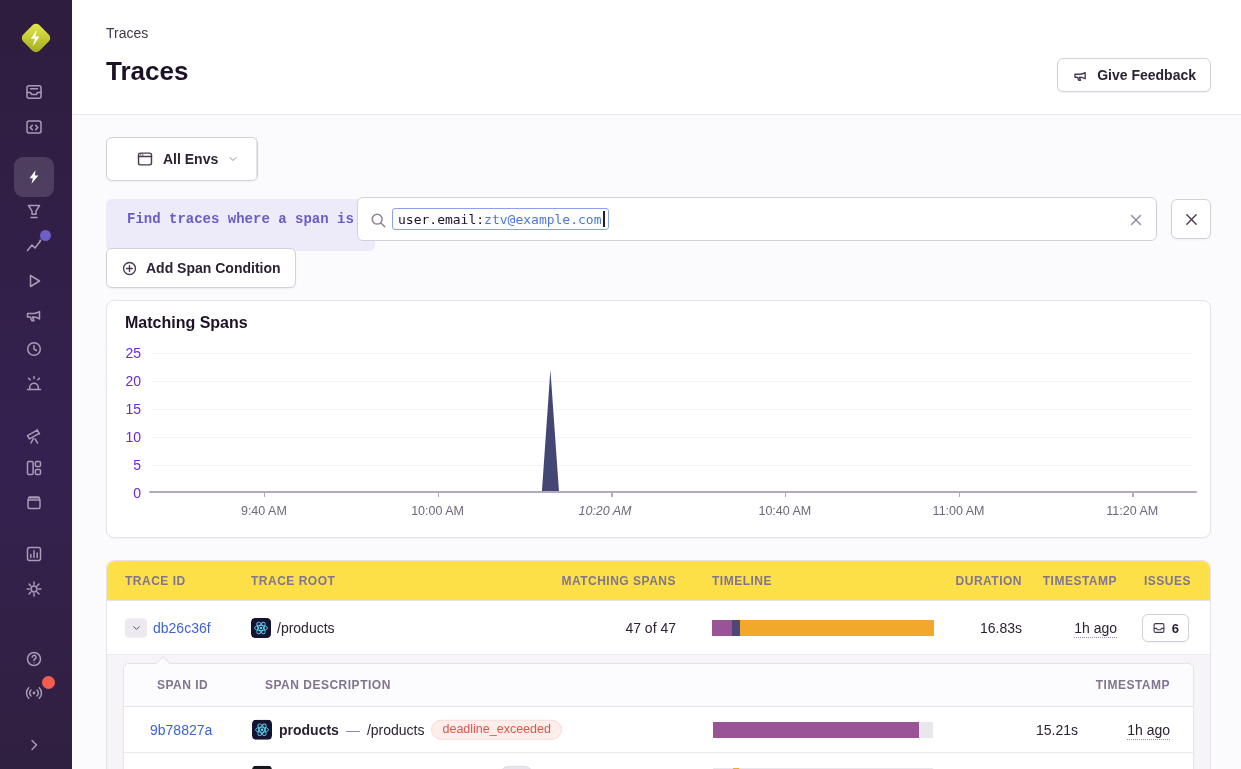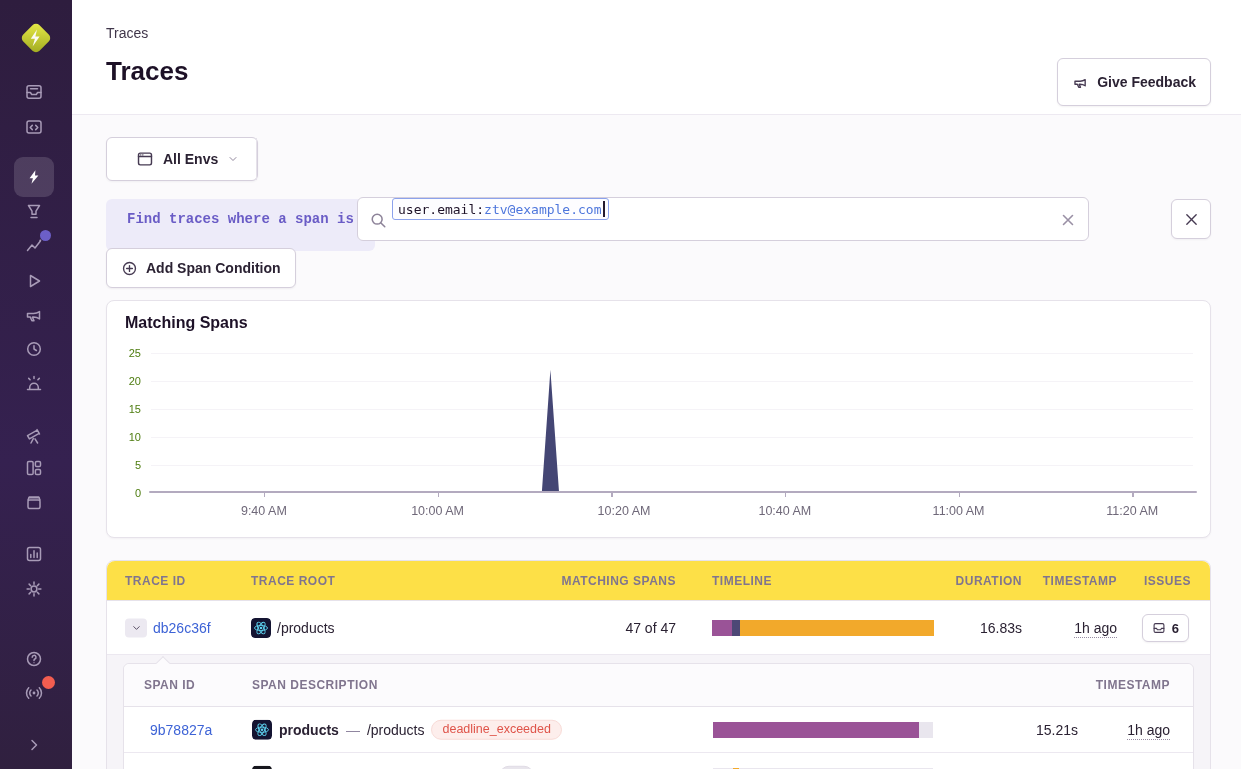--- a/index.html
+++ b/index.html
@@ -18,53 +18,53 @@
   .dot-purple { left:40px; top:230px; width:11px; height:11px; background:#6C5FC7; }
   .dot-red { left:42px; top:676px; width:13px; height:13px; background:#F35D50; }
 
   
   .topbar { position:absolute; left:72px; top:0; right:0; height:115px; background:#fff; border-bottom:1px solid #EDE9F1; }
   .breadcrumb { position:absolute; left:34px; top:25px; font-size:14px; color:#40364A; cursor:pointer; }
   .page-title { position:absolute; left:34px; top:56px; font-size:26px; font-weight:bold; color:#1D1127; }
   .btn { display:inline-flex; align-items:center; gap:8px; background:#fff; border:1px solid #D5CFDC;
     border-radius:6px; font-weight:bold; font-size:14px; color:#2B2233; cursor:pointer;
     box-shadow:0 1px 2px rgba(43,34,51,0.06); }
-  .feedback-btn { position:absolute; right:30px; top:58px; height:48px; padding:0 14px; }
+  .feedback-btn { position:absolute; right:30px; top:58px; height:34px; padding:0 14px; }
 
   .content { position:absolute; left:72px; top:116px; right:0; bottom:0; }
 
   
   .filter-bar { position:absolute; left:34px; top:21px; height:44px; display:inline-flex; align-items:stretch;
     background:#fff; border:1px solid #D5CFDC; border-radius:6px; box-shadow:0 1px 2px rgba(43,34,51,0.05);padding-left:12px; }
   .filter-seg { display:flex; align-items:center; gap:9px; padding:0 17px; font-weight:bold; font-size:14px; color:#2B2233; cursor:pointer; }
   .filter-div { width:1px; background:#E6E2EA; }
 
   
   .cond-label { position:absolute; left:34px; top:83px; height:52px; line-height:40px; padding:0 21px;
     background:#EDEBF9; border-radius:6px; color:#6A5CC6; font-weight:bold; font-size:14px;font-family:Liberation Mono, monospace; }
-  .search-box { position:absolute; left:285px; top:81px; width:732px; height:44px; background:#fff;
-    border:1px solid #D5CFDC; border-radius:6px; display:flex; align-items:flex-start; padding:0 34px 0 34px; cursor:text; }
+  .search-box { position:absolute; left:285px; top:81px; width:800px; height:44px; background:#fff;
+    border:1px solid #D5CFDC; border-radius:6px; display:flex; align-items:center; padding:0 34px 0 34px; cursor:text; }
   .search-glass { position:absolute; left:11px; top:13px; }
   .token { display:inline-flex; align-items:center; border:1px solid #8CA2EC; background:#FDFDFF; border-radius:3px;
     padding:2px 3px 2px 5px; font-family:"DejaVu Sans Mono", monospace; font-size:13px; }
   .token .tkey { color:#1D1127; }
   .token .tval { color:#4D76DC; }
   .token .caret { display:inline-block; width:2px; height:16px; background:#241A2E; margin-left:1px; }
   .clear-x { position:absolute; right:10px; top:12px; width:20px; height:20px; cursor:pointer; }
   .close-btn { position:absolute; left:1099px; top:83px; width:40px; height:40px; background:#fff;
     border:1px solid #D5CFDC; border-radius:6px; display:flex; align-items:center; justify-content:center;
     cursor:pointer; box-shadow:0 1px 2px rgba(43,34,51,0.05); }
   .add-cond-btn { position:absolute; left:34px; top:132px; height:40px; padding:0 14px; }
 
   
   .chart-card { position:absolute; left:34px; top:184px; width:1105px; height:238px; background:#fff;
     border:1px solid #E6E2EA; border-radius:8px; box-shadow:0 1px 2px rgba(43,34,51,0.04); }
   .chart-title { position:absolute; left:18px; top:13px; font-size:16px; font-weight:bold; color:#1D1127; }
   .chart-ylabels { position:absolute; left:0; top:52px; width:34px; height:140px; }
-  .chart-ylabels div { position:absolute; right:0; width:34px; text-align:right; font-size:11px; color:#4d7c0f; line-height:16px; }
+  .chart-ylabels div { position:absolute; right:0; width:34px; text-align:right; font-size:14px; color:#6d28d9; line-height:16px; }
   .chart-area { position:absolute; left:44px; top:52px; width:1042px; height:140px; }
   .gridline { position:absolute; left:0; width:100%; height:1px; background:#F5F3F7; }
   .chart-axis { position:absolute; left:42px; top:190px; width:1048px; height:2px; background:#B3AABF; border-radius:1px; }
   .chart-xlabels { position:absolute; left:44px; top:200px; width:1042px; height:22px; }
   .chart-xlabels .xl { position:absolute; transform:translateX(-50%); font-size:12.5px; color:#6F6879; line-height:20px; white-space:nowrap; }
   .chart-xlabels .tick { position:absolute; top:-8px; width:1.5px; height:4px; background:#B3AABF; }
 
   
   .table-card { position:absolute; left:34px; top:444px; width:1105px; height:260px; background:#fff;
     border:1px solid #E6E2EA; border-radius:8px 8px 0 0; }
@@ -79,21 +79,21 @@
   .timeline { position:absolute; left:605px; top:19px; width:222px; height:16px; display:flex; }
   .dotted-link { cursor:pointer; border-bottom:1px dotted #978CA3; padding-bottom:1px; }
   .issues-btn { position:absolute; right:21px; top:13px; height:28px; padding:0 9px; gap:6px; font-size:13px; }
 
   
   .nested-wrap { position:relative; background:#F6F4F8; padding:8px 16px 16px 16px; height:166px; }
   .nested-table { position:relative; background:#fff; border:1px solid #E6E2EA; border-radius:6px 6px 0 0; height:142px; }
   .notch { position:absolute; left:34px; top:-6px; width:10px; height:10px; background:#FCFBFD;
     border-left:1px solid #E6E2EA; border-top:1px solid #E6E2EA; transform:rotate(45deg); }
   .n-header { position:relative; height:43px; border-bottom:1px solid #E6E2EA; background:#FCFBFD; border-radius:6px 6px 0 0; }
-  .n-header .th { line-height:43px; }
+  .n-header .th { line-height:43px;margin-left:13px; }
   .n-row { position:relative; height:46px; border-bottom:1px solid #ECE8F0; }
   .desc-cell { position:absolute; left:128px; top:50%; transform:translateY(-50%); display:flex; align-items:center; gap:7px; font-size:14px; }
   .op { font-weight:bold; color:#2B2233; }
   .sep { color:#9086A0; }
   .badge { font-size:12.5px; padding:2.5px 10px 3.5px; border-radius:20px; line-height:1; }
   .badge-error { background:#FDEEEC; color:#DF5349; border:1px solid #F8DBD7; }
   .badge-ok { background:#E8E5EC; color:#655F6D; border:1px solid #E0DCE5; }
   .span-bar { position:absolute; left:589px; top:15px; width:220px; height:16px; background:#E9E6EE; overflow:hidden; }
   .bar-fill { position:absolute; top:0; bottom:0; }
 
@@ -303,21 +303,21 @@
             <polygon points="0.0,140.0 390.8,140.0 399.4,16.8 408.1,140.0 1042.0,140.0" fill="#444674"></polygon>
           </svg>
         </div>
       <div class="chart-axis"></div>
       <div class="chart-xlabels" id="chart-xlabels">
           <div class="tick" style="left: 112.883px;"></div>
           <div class="xl" style="left: 112.883px;">9:40 AM</div>
           <div class="tick" style="left: 286.55px;"></div>
           <div class="xl" style="left: 286.55px;">10:00 AM</div>
           <div class="tick" style="left: 460.217px;"></div>
-          <div class="xl" style="left: 473px;">10:20 AM</div>
+          <div class="xl" style="left: 454px; font-style: italic;">10:20 AM</div>
           <div class="tick" style="left: 633.883px;"></div>
           <div class="xl" style="left: 633.883px;">10:40 AM</div>
           <div class="tick" style="left: 807.55px;"></div>
           <div class="xl" style="left: 807.55px;">11:00 AM</div>
           <div class="tick" style="left: 981.217px;"></div>
           <div class="xl" style="left: 981.217px;">11:20 AM</div>
         </div>
     </section>
 
     <section class="table-card">

